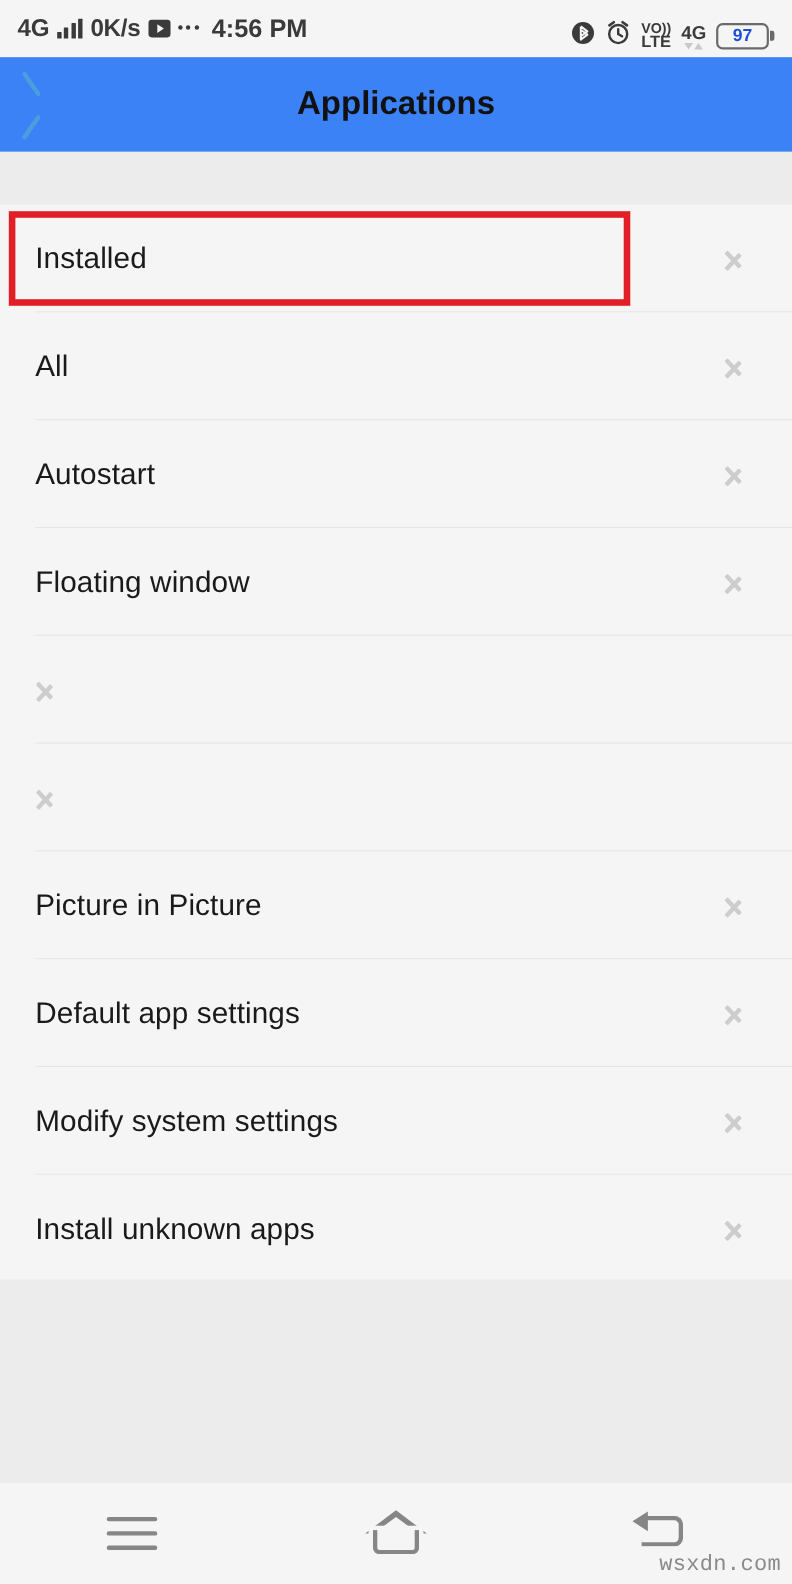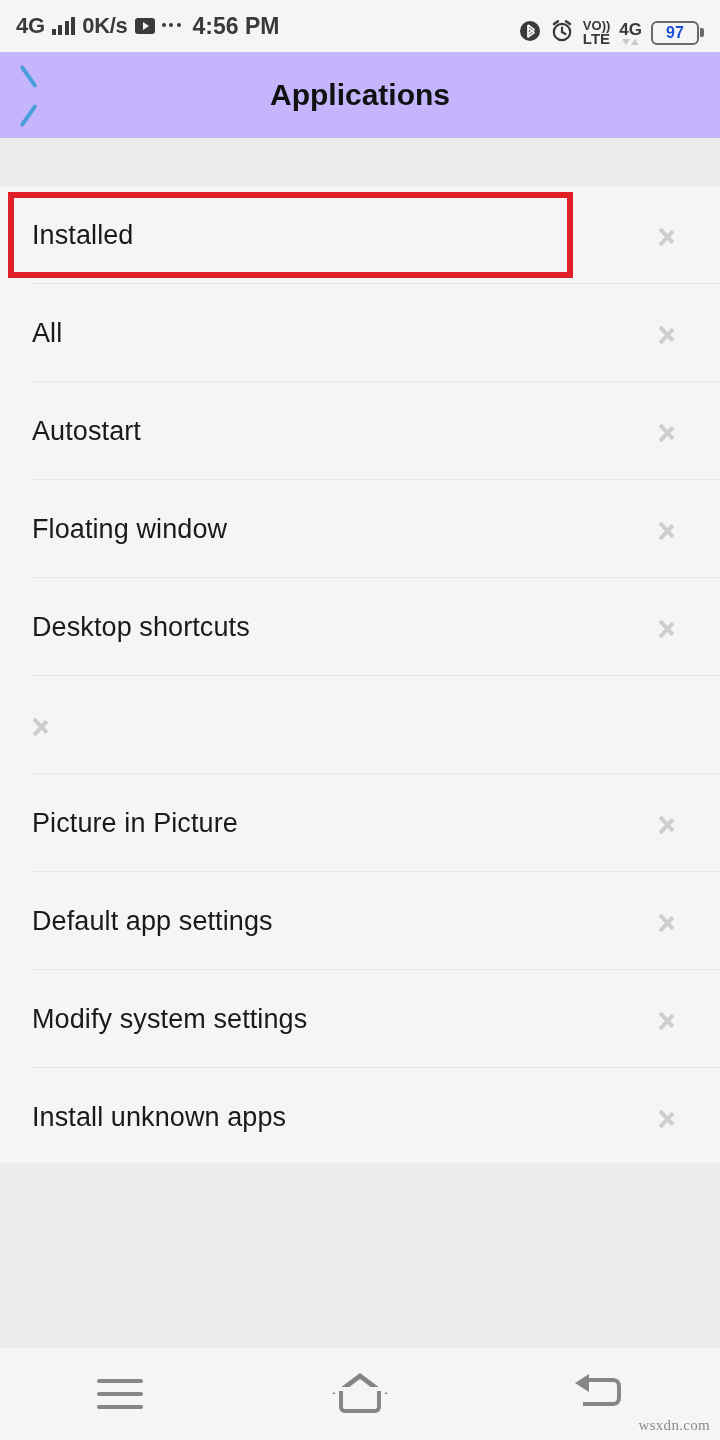--- a/index.html
+++ b/index.html
@@ -77,21 +77,21 @@
   .battery .lvl { font-size:16px; font-weight:bold; color:#1d4ed8; }
   .battery .tip {
     width:4px; height:9px; background:#6a6a6a;
     border-radius:0 2px 2px 0; margin-left:1px;
   }
 
   
   .app-header {
     position:absolute; top:52px; left:0;
     width:720px; height:86px;
-    background:#c4b5fd;
+    background:#3b82f6;
     display:flex; align-items:center;
   }
   .back-btn {
     width:90px; height:86px;
     display:flex; align-items:center; justify-content:center;
     cursor:pointer;
   }
   .back-chevron {
     width:26px; height:44px;
     position:relative;
@@ -214,22 +214,22 @@
     position:absolute; top:0px; left:0px;
     width:0; height:0;
     border-top:9px solid transparent;
     border-bottom:9px solid transparent;
     border-right:14px solid #868686;
   }
 
   
   .watermark {
     position:absolute; right:10px; bottom:6px;
-    font-size:15px; color:#8a8a8a;
-    font-family:Liberation Serif, serif;
+    font-size:20px; color:#8a8a8a;
+    font-family:Liberation Mono, monospace;
     letter-spacing:0.3px;
     margin-top:36px;
   }
 </style>
 </head>
 <body>
 
 <div id="screen">
 
   <div class="status-bar">
@@ -313,21 +313,20 @@
         <span class="row-label">Autostart</span>
         <span class="row-chevron"></span>
         <div class="divider"></div>
       </div>
       <div class="list-row">
         <span class="row-label">Floating window</span>
         <span class="row-chevron"></span>
         <div class="divider"></div>
       </div>
       <div class="list-row">
-        <span class="row-label">Desktop shortcuts</span>
         <span class="row-chevron"></span>
         <div class="divider"></div>
       </div>
       <div class="list-row">
         <span class="row-chevron"></span>
         <div class="divider"></div>
       </div>
       <div class="list-row">
         <span class="row-label">Picture in Picture</span>
         <span class="row-chevron"></span>

